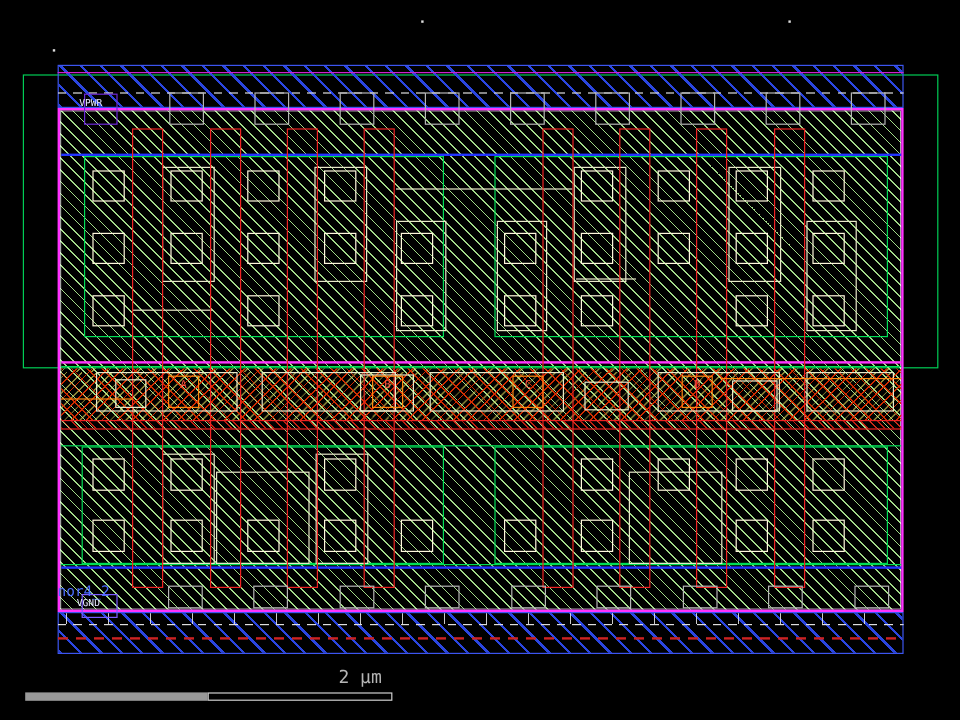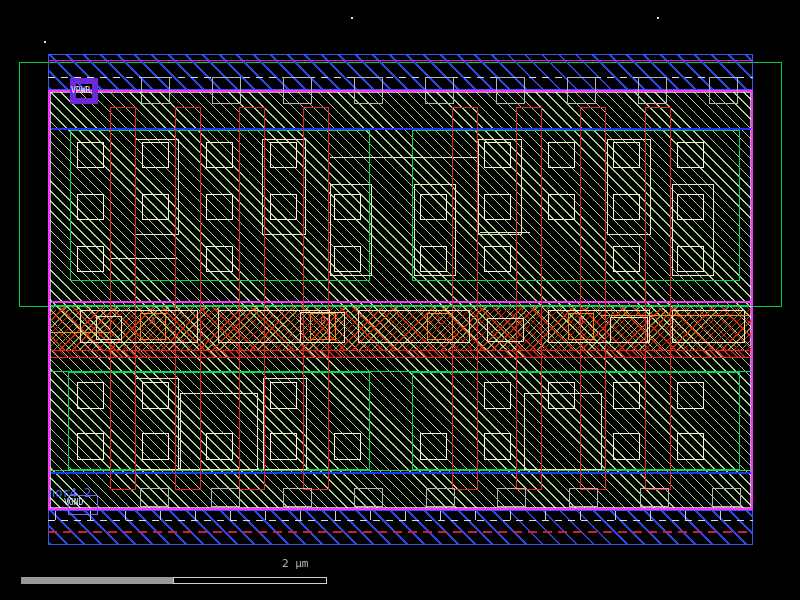--- a/index.html
+++ b/index.html
@@ -29,28 +29,28 @@
       background-image:repeating-linear-gradient(90deg,rgba(225,225,225,0.9) 0 1px,transparent 1px 35px);}
   #botrail-dash{left:48px;top:520px;width:705px;height:1px;
       background-image:repeating-linear-gradient(90deg,#ddd 0 7px,transparent 7px 13px);}
   #botrail-reddash{left:48px;top:531px;width:705px;height:2px;
       background-image:repeating-linear-gradient(90deg,#cc2222 0 9px,transparent 9px 15px);}
   #cell{left:48px;top:90px;width:705px;height:420px;border:2px solid #ff33ff;
         box-shadow:inset 0 0 0 1px rgba(255,255,255,0.65);}
   #midband{left:51px;top:307px;width:700px;height:43px;}
   #redband{left:51px;top:350px;width:700px;height:8px;border-top:1px solid #ee2222;border-bottom:1px solid #ee2222;}
 
-  #vpwr-box{left:70px;top:78px;width:28px;height:26px;border:6px solid #6d28d9;}
+  #vpwr-box{left:70px;top:78px;width:28px;height:26px;border:1px solid #6d28d9;}
   #vgnd-box{left:68px;top:495px;width:30px;height:20px;border:1px solid #7a5cff;}
   .portlabel{position:absolute;left:-5px;top:3px;color:#e8e8ff;font-size:8px;line-height:8px;white-space:nowrap;}
   #cellname{left:48px;top:487px;color:#4a6cff;font-size:12px;line-height:12px;white-space:nowrap;}
 
   #scalebar-fill{left:21px;top:577px;width:152px;height:7px;background:#999;}
   #scalebar-outline{left:173px;top:577px;width:154px;height:7px;border:1px solid #cfcfcf;}
-  #scaletext{left:282px;top:557px;color:#b5b5b5;font-size:11px;line-height:14px;white-space:nowrap;}
+  #scaletext{left:282px;top:557px;color:#b5b5b5;font-size:15px;line-height:14px;white-space:nowrap;}
 
   .pinletter{position:absolute;width:100%;text-align:center;top:2px;color:#ff5544;font-size:9px;line-height:10px;}
 </style>
 </head>
 <body>
 
 <div id="canvas">
   <div id="nwell" class="abs"></div>
   <div id="toprail" class="abs hatchB"></div>
   <div id="toprail-mline" class="abs"></div>

